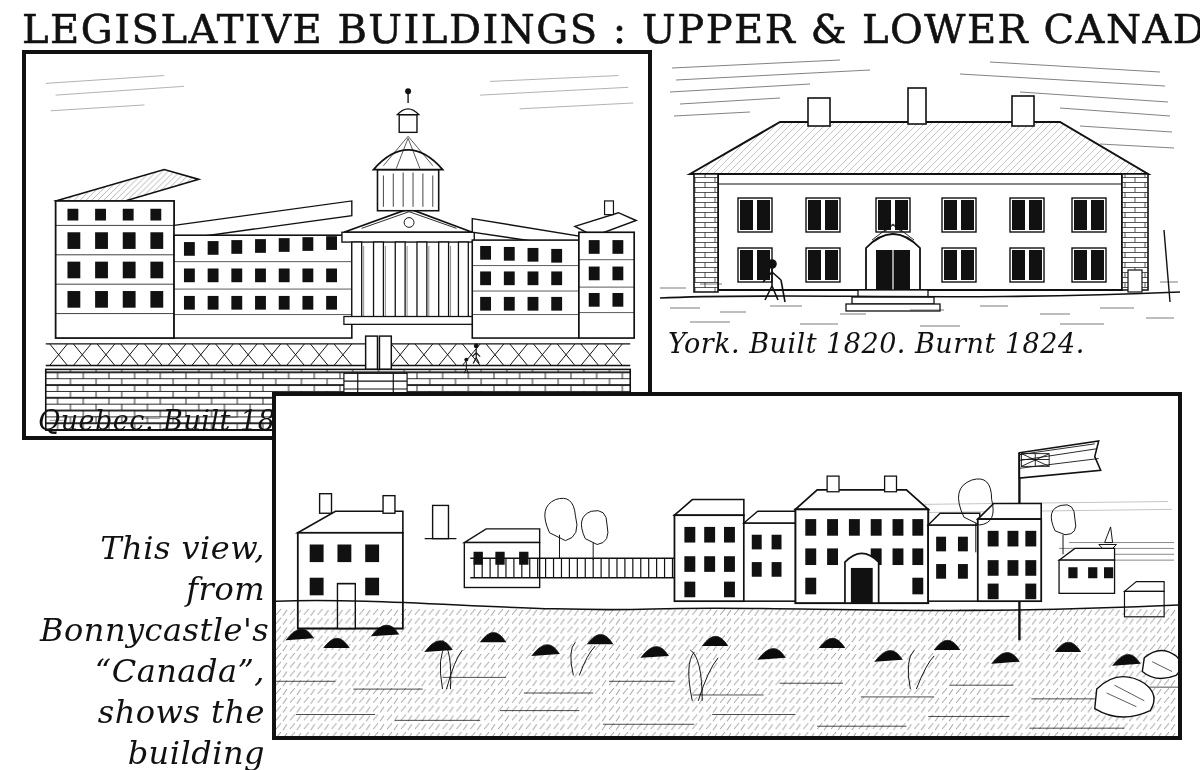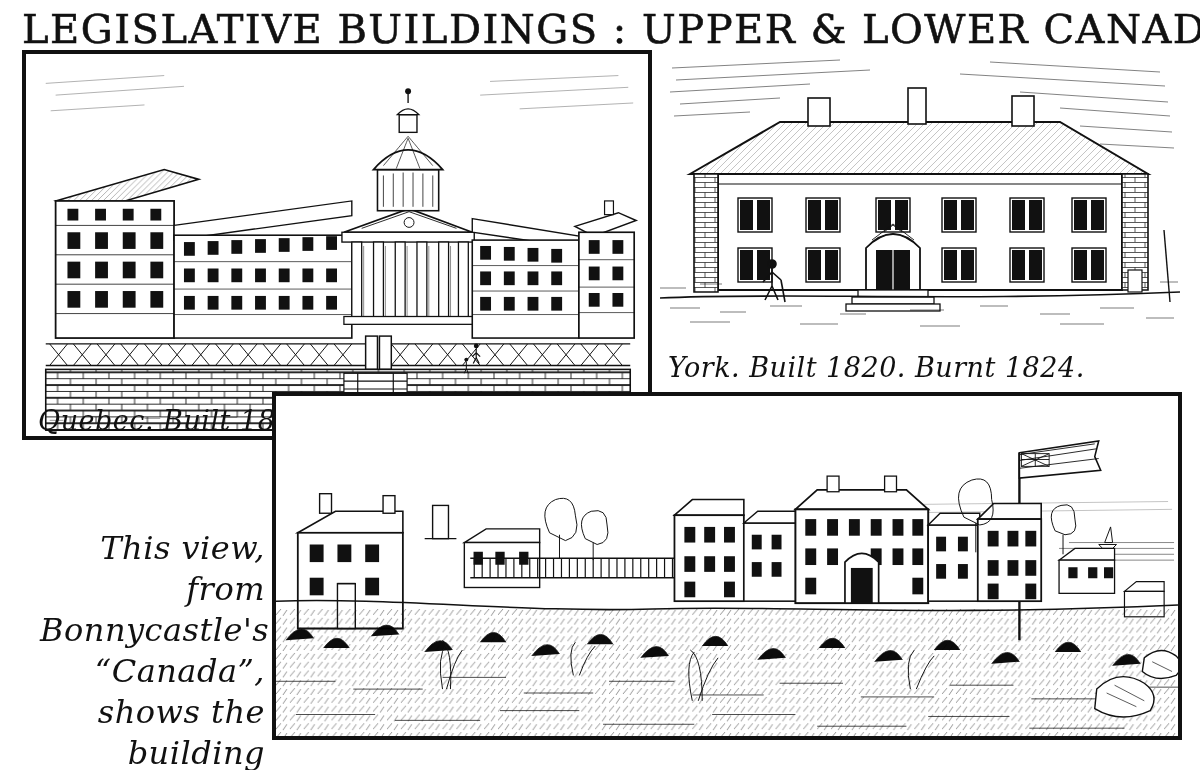--- a/index.html
+++ b/index.html
@@ -79,21 +79,21 @@
 
   
   #plate-york1820 {
     left: 660px;
     top: 52px;
     width: 520px;
     height: 280px;
   }
   #caption-york1820 {
     left: 668px;
-    top: 352px;
+    top: 328px;
   }
 
   
   #plate-york1841 {
     left: 272px;
     top: 392px;
     width: 910px;
     height: 348px;
   }
   #caption-york1841 {

